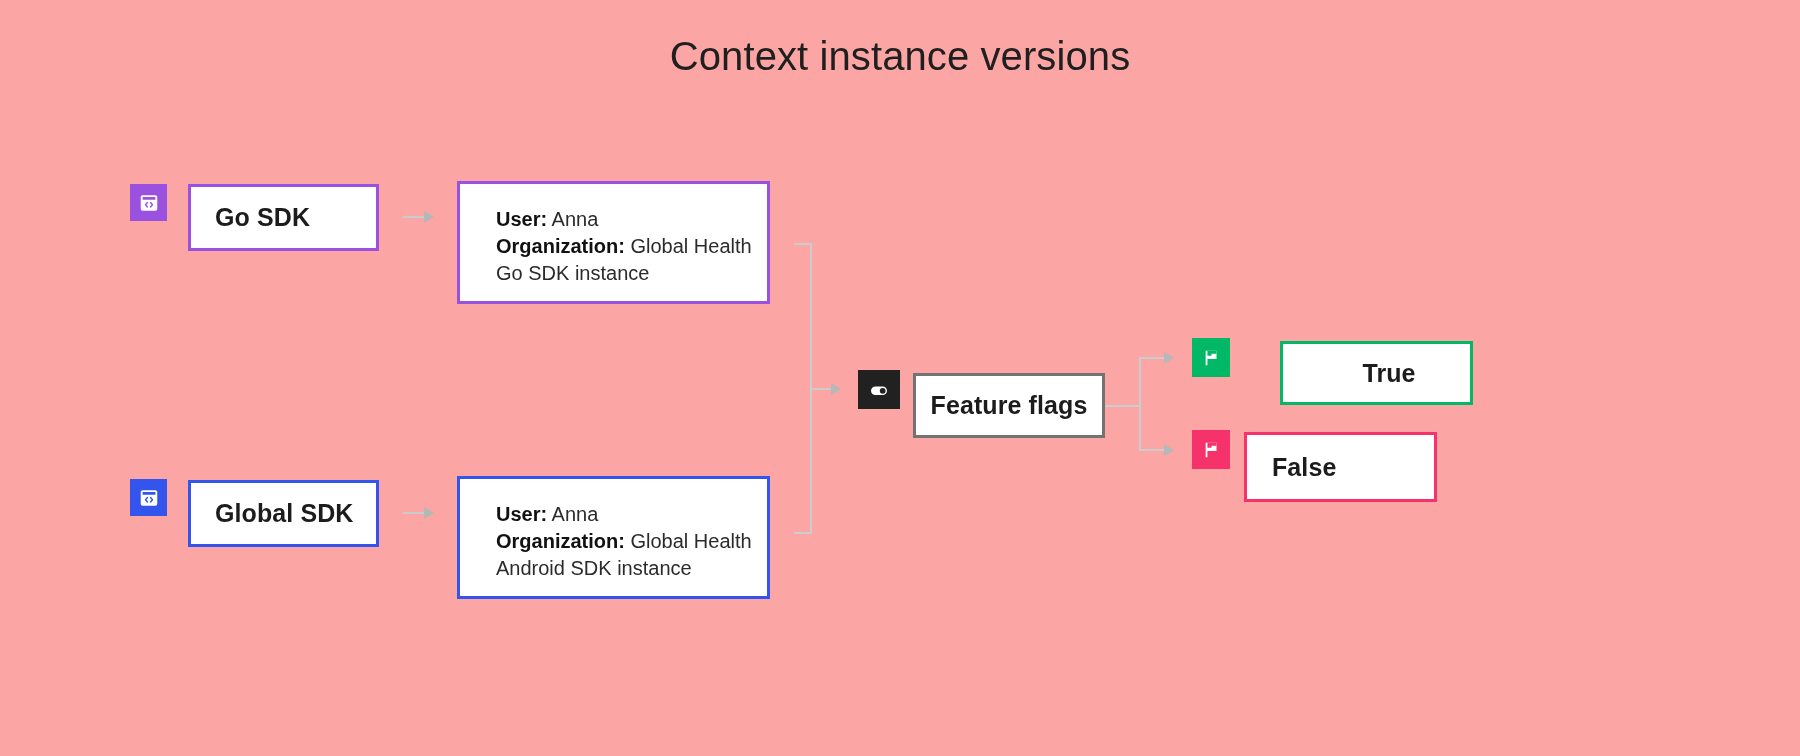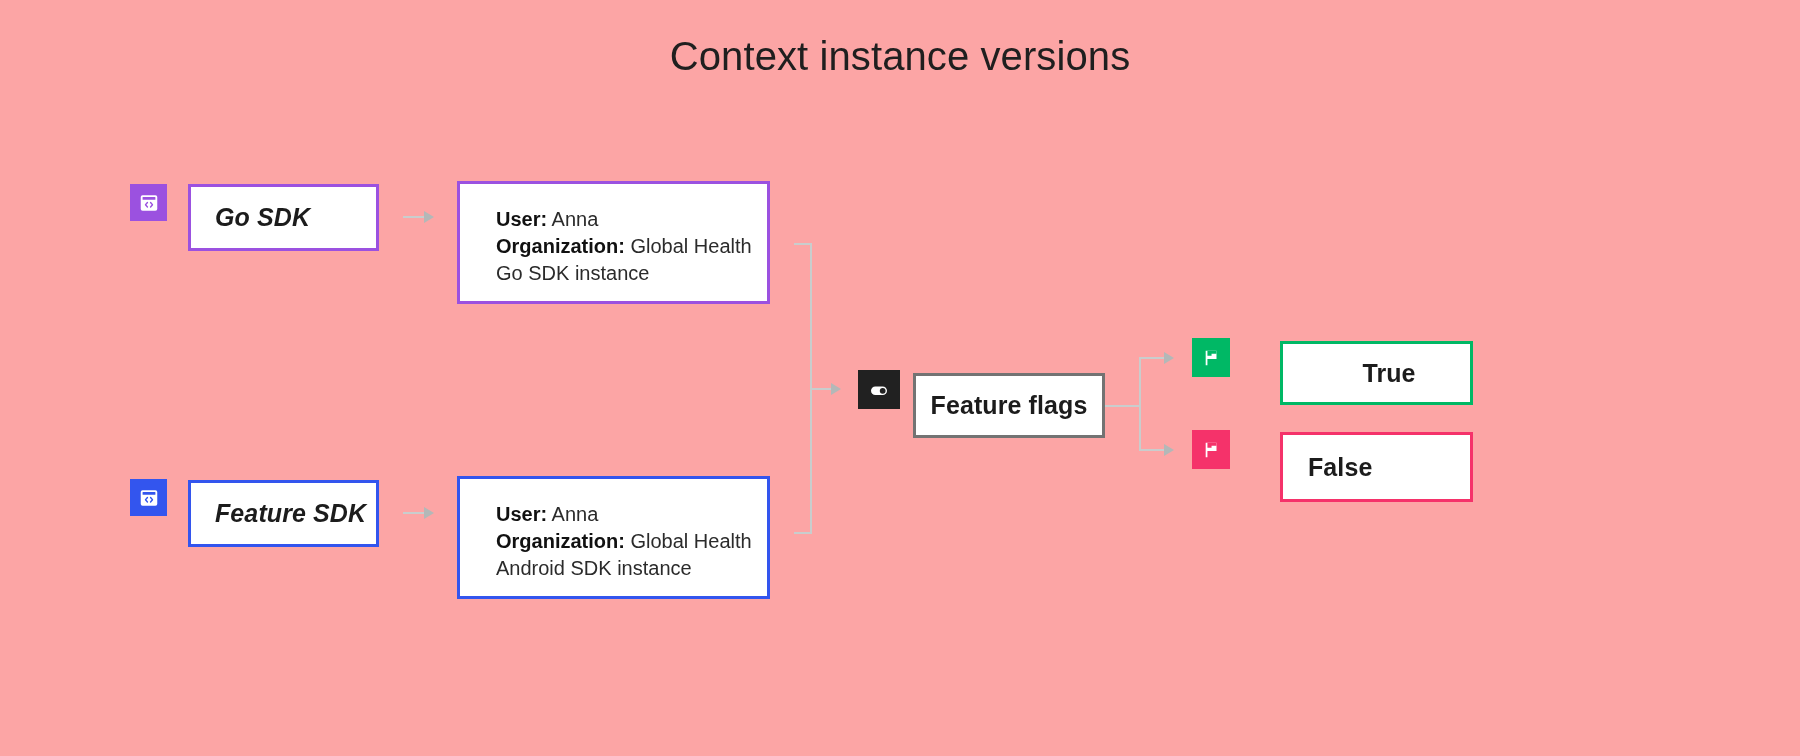--- a/index.html
+++ b/index.html
@@ -49,21 +49,20 @@
     color: #1c1c1c;
     letter-spacing: 0.1px;
     white-space: nowrap;
   }
 
   
   .sdk-box {
     border-width: 3px;
     border-style: solid;
     padding-left: 24px;
-    font-style: italic;
   }
   .sdk-go      { left: 188px; top: 184px; width: 191px; height: 67px; border-color: #9b51e0; }
   .sdk-android { left: 188px; top: 480px; width: 191px; height: 67px; border-color: #3355ee; }
 
   
   .instance-box {
     border-width: 3px;
     border-style: solid;
     display: block;
     padding: 22px 0 0 36px;
@@ -91,21 +90,21 @@
     justify-content: center;
   }
 
   
   .outcome-box {
     border-width: 3px;
     border-style: solid;
     padding-left: 25px;
   }
   .outcome-true  { left: 1280px; top: 341px; width: 193px; height: 64px; border-color: #00b865; justify-content: center; }
-  .outcome-false { left: 1244px; top: 432px; width: 193px; height: 70px; border-color: #f5326a; margin-left: 36px; }
+  .outcome-false { left: 1244px; top: 432px; width: 193px; height: 70px; border-color: #f5326a; }
 
   
   .badge {
     position: absolute;
     display: flex;
     align-items: center;
     justify-content: center;
   }
   .badge svg { display: block; }
   .badge-sdk-go      { left: 130px; top: 184px; width: 37px; height: 37px; background: #9b51e0; }
@@ -190,21 +189,21 @@
   <div class="badge badge-sdk-android">
     <svg width="22" height="22" viewBox="0 0 24 24" aria-hidden="true">
       <rect x="3" y="3.5" width="18" height="17" rx="2" fill="#ffffff"></rect>
       <rect x="5" y="5.5" width="14" height="3" rx="0.6" fill="#3355ee"></rect>
       <path d="M10.3 11.4 L8.2 13.9 L10.3 16.4" stroke="#3355ee" stroke-width="1.5" fill="none" stroke-linecap="round" stroke-linejoin="round"></path>
       <path d="M13.7 11.4 L15.8 13.9 L13.7 16.4" stroke="#3355ee" stroke-width="1.5" fill="none" stroke-linecap="round" stroke-linejoin="round"></path>
     </svg>
   </div>
 
   <div class="node sdk-box sdk-android">
-    <span class="node-label">Feature SDK</span>
+    <span class="node-label">Global SDK</span>
   </div>
 
   <div class="conn conn-h arr2-line"></div>
   <div class="arrowhead arr2-head"></div>
 
   <div class="node instance-box instance-android">
     <div class="instance-line">
       <b>User:</b>
       <span>Anna</span>
     </div>

